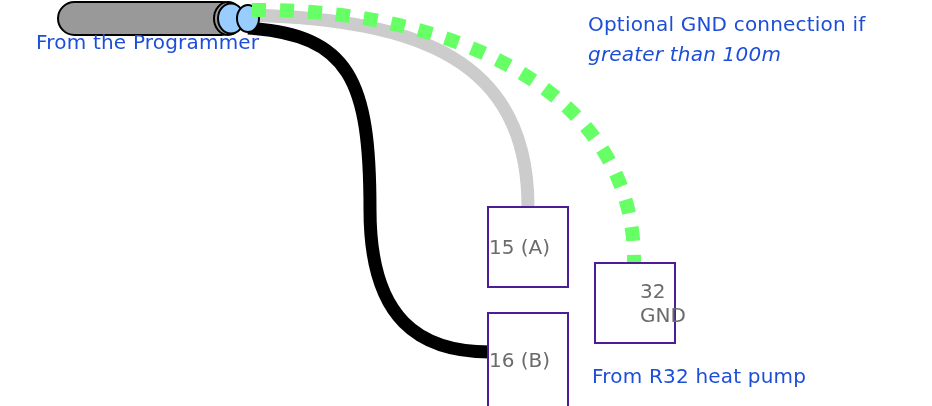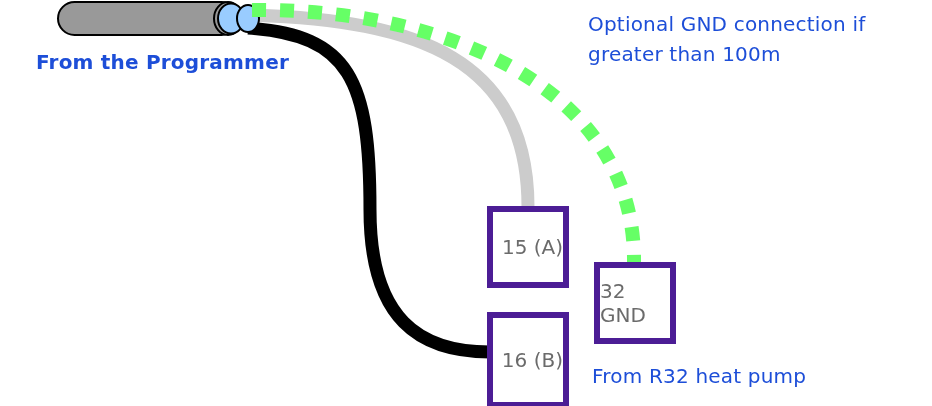--- a/index.html
+++ b/index.html
@@ -1,46 +1,46 @@
 <!DOCTYPE html>
 <html><head>
 <meta charset="utf-8">
 <style>
   html,body{margin:0;padding:0;background:#fff;}
   body{width:932px;height:406px;position:relative;overflow:hidden;font-family:"DejaVu Sans","Liberation Sans",sans-serif;}
   svg{position:absolute;left:0;top:0;}
   .lbl{position:absolute;color:#1d4ed8;font-size:20px;line-height:28px;white-space:nowrap;letter-spacing:0.2px;}
-  .term{position:absolute;background:#fff;border:6px solid #4c1d95;box-sizing:border-box;display:flex;align-items:center;justify-content:flex-end;color:#6b6b6b;font-size:20px;}
+  .term{position:absolute;background:#fff;border:2px solid #4c1d95;box-sizing:border-box;display:flex;align-items:center;justify-content:flex-start;color:#6b6b6b;font-size:20px;}
 </style>
 </head>
 <body>
 
 <svg width="932" height="406">
 
   <path d="M250 15 C 420 20, 528 60, 528 207" fill="none" stroke="#cccccc" stroke-width="13"></path>
 
   <path d="M248 28 C 350 35, 370 80, 370 210 C 370 320, 420 352, 490 352" fill="none" stroke="#000000" stroke-width="13"></path>
 
   <g>
     <rect x="58" y="2" width="180" height="33" rx="16.5" fill="#999999" stroke="#000" stroke-width="2"></rect>
     <ellipse cx="228" cy="18.5" rx="14" ry="16.5" fill="#999999" stroke="#000" stroke-width="2"></ellipse>
     <ellipse cx="231" cy="18.5" rx="13" ry="15" fill="#99ccff" stroke="#000" stroke-width="2"></ellipse>
     <ellipse cx="248" cy="18.5" rx="11" ry="13.5" fill="#99ccff" stroke="#000" stroke-width="2"></ellipse>
   </g>
 
   <path d="M252 10 C 450 8, 636 90, 634 263" fill="none" stroke="#66ff66" stroke-width="14" stroke-dasharray="14 14"></path>
 </svg>
 
-<div class="lbl" style="left:36px;top:48px;font-weight:bold;">From the Programmer</div>
+<div class="lbl" style="left:36px;top:28px;">From the Programmer</div>
 <div class="lbl" style="left:588px;top:10px;">Optional  GND connection if</div>
-<div class="lbl" style="left:588px;top:40px;">greater than 100m</div>
+<div class="lbl" style="left:588px;top:40px;font-style:italic;">greater than 100m</div>
 
 <div class="term" style="left:487px;top:206px;width:82px;height:82px;">
     <span>15 (A)</span>
   </div>
 <div class="term" style="left:487px;top:312px;width:82px;height:96px;">
     <span>16 (B)</span>
   </div>
-<div class="term" style="left:594px;top:262px;width:82px;height:82px;">
+<div class="term" style="left:594px;top:262px;width:82px;height:82px;padding-left:44px;">
     <span>32 GND</span>
   </div>
 
 <div class="lbl" style="left:592px;top:362px;">From R32 heat pump</div>
 
 </body></html>

